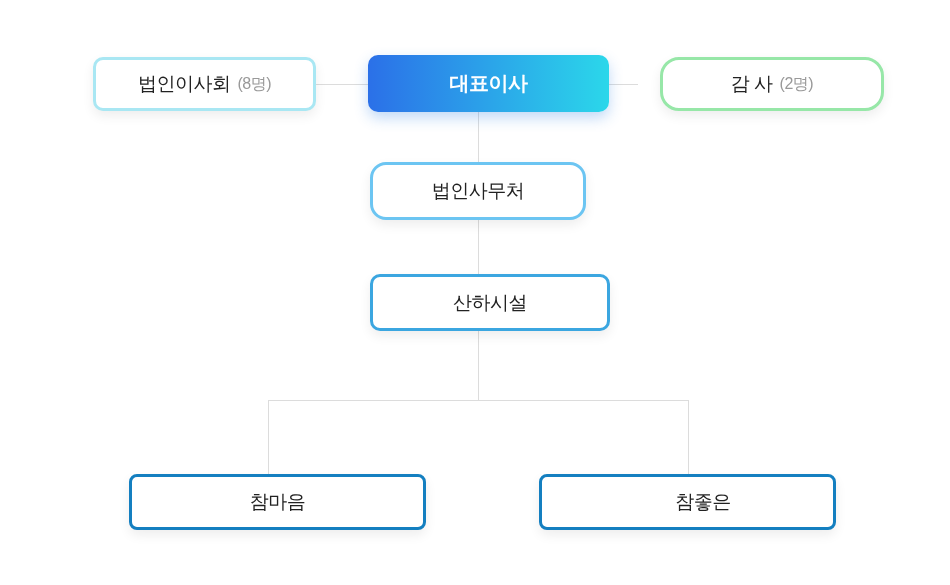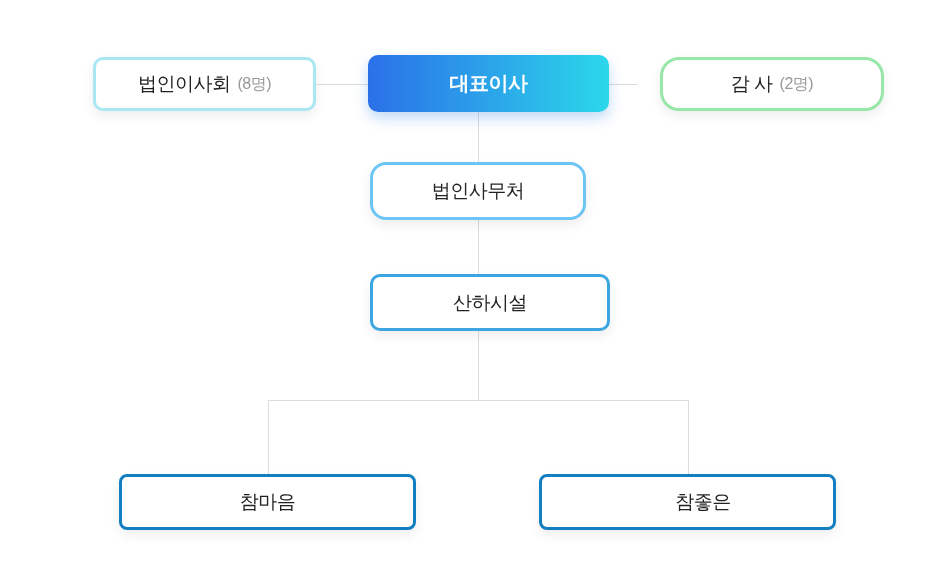--- a/index.html
+++ b/index.html
@@ -74,21 +74,21 @@
     left: 370px; top: 162px; width: 216px; height: 58px;
     border: 3px solid var(--office-border, #6cc5f2);
     border-radius: 16px;
   }
   .node-facilities {
     left: 370px; top: 274px; width: 240px; height: 57px;
     border: 3px solid var(--facilities-border, #3ba6e0);
     border-radius: 10px;
   }
   .node-facility-left {
-    left: 119px; top: 474px; width: 297px; height: 56px;
+    left: 129px; top: 474px; width: 297px; height: 56px;
     border: 3px solid var(--facility-border, #147fc0);
     border-radius: 8px;
     text-align: center;
   }
   .node-facility-right {
     left: 539px; top: 474px; width: 297px; height: 56px;
     border: 3px solid var(--facility-border, #147fc0);
     border-radius: 8px;
     padding-left: 31px;
   }

